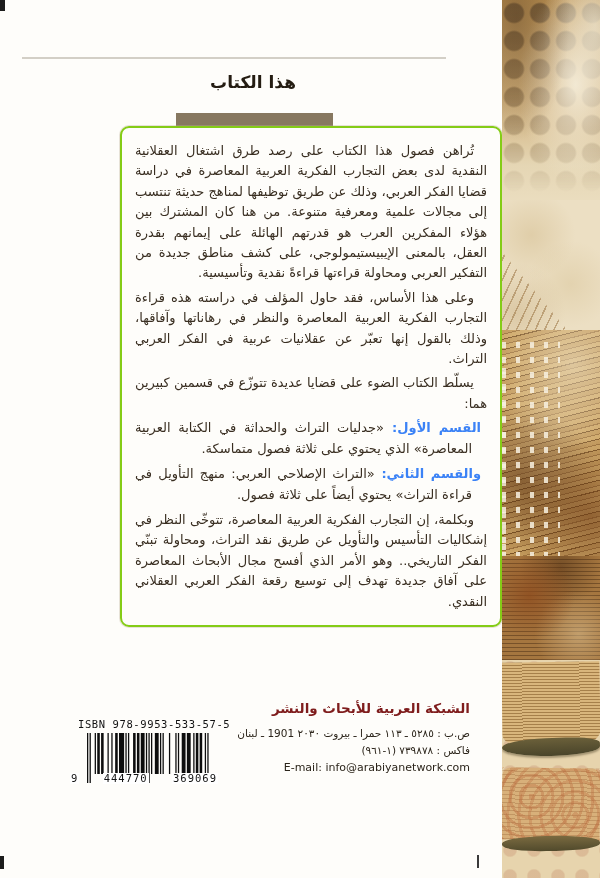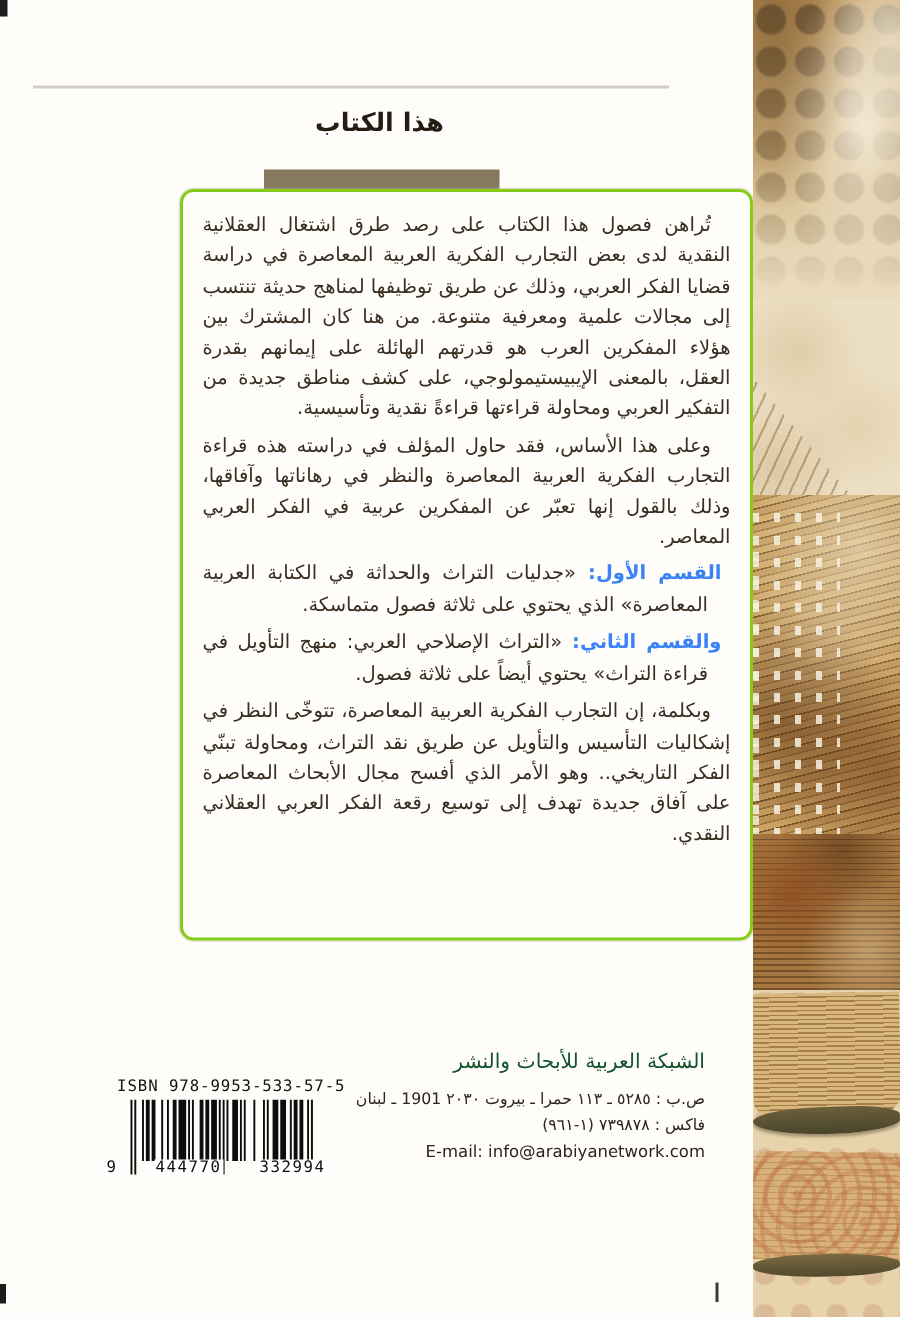--- a/index.html
+++ b/index.html
@@ -29,21 +29,21 @@
 
   
   .isbn{position:absolute;left:78px;top:718px;width:140px;text-align:center;color:#111;}
   .isbn-label{font-family:"DejaVu Sans Mono",monospace;font-size:10.5px;letter-spacing:.6px;white-space:nowrap;}
   .barcode-wrap{position:relative;margin-top:3px;height:52px;}
   .barcode-digits{position:absolute;left:-8px;top:40px;width:148px;display:flex;justify-content:space-between;font-family:"DejaVu Sans Mono",monospace;font-size:10.5px;letter-spacing:1px;}
   .barcode-digits span{background:#fff;padding:0 1px;line-height:11px;}
 
   
   .publisher{position:absolute;right:130px;top:700px;width:300px;direction:rtl;text-align:right;color:#2b241a;}
-  .publisher .name{font-size:13.5px;font-weight:normal;color:#14532d;margin-bottom:9px;}
+  .publisher .name{font-size:13.5px;font-weight:bold;color:#7f1d1d;margin-bottom:9px;}
   .publisher .line{font-size:10.5px;line-height:17px;}
   .publisher .line.latin{font-size:11px;direction:ltr;}
 
   
   .strip{position:absolute;left:502px;top:0;width:98px;height:878px;background:#e7d4ad;overflow:hidden;}
   .strip>div{position:absolute;left:0;right:0;}
   .sA{top:0;height:212px;background:linear-gradient(#bf9454 0%,#cfae79 45%,#e5d6b4 78%,#ecdfc2 100%);}
   .sA::before{content:"";position:absolute;inset:0;background-image:radial-gradient(circle at 12px 13px,rgba(114,89,56,.9) 9px,rgba(114,89,56,0) 11px);background-size:26px 28px;
     -webkit-mask-image:linear-gradient(#000 0%,rgba(0,0,0,.55) 45%,transparent 92%);mask-image:linear-gradient(#000 0%,rgba(0,0,0,.55) 45%,transparent 92%);}
   .sA::after{content:"";position:absolute;inset:0;background:
@@ -100,21 +100,22 @@
   <div class="tick t4"></div>
 
   <div class="top-rule"></div>
 
   <div class="title">هذا الكتاب</div>
   <div class="title-bar"></div>
 
   <div class="box">
     <div class="box-inner">
       <p><span>تُراهن فصول هذا الكتاب على رصد طرق اشتغال العقلانية النقدية لدى بعض التجارب الفكرية العربية المعاصرة في دراسة قضايا الفكر العربي، وذلك عن طريق توظيفها لمناهج حديثة تنتسب إلى مجالات علمية ومعرفية متنوعة. من هنا كان المشترك بين هؤلاء المفكرين العرب هو قدرتهم الهائلة على إيمانهم بقدرة العقل، بالمعنى الإيبيستيمولوجي، على كشف مناطق جديدة من التفكير العربي ومحاولة قراءتها قراءةً نقدية وتأسيسية.</span></p>
-      <p><span>وعلى هذا الأساس، فقد حاول المؤلف في دراسته هذه قراءة التجارب الفكرية العربية المعاصرة والنظر في رهاناتها وآفاقها، وذلك بالقول إنها تعبّر عن المفكرين عربية في الفكر العربي المعاصر.</span></p>
+      <p><span>وعلى هذا الأساس، فقد حاول المؤلف في دراسته هذه قراءة التجارب الفكرية العربية المعاصرة والنظر في رهاناتها وآفاقها، وذلك بالقول إنها تعبّر عن عقلانيات عربية في الفكر العربي التراث.</span></p>
+      <p><span>يسلّط الكتاب الضوء على قضايا عديدة تتوزّع في قسمين كبيرين هما:</span></p>
       <p class="section"><b>القسم الأول: </b><span>«جدليات التراث والحداثة في الكتابة العربية المعاصرة» الذي يحتوي على ثلاثة فصول متماسكة.</span></p>
       <p class="section"><b>والقسم الثاني: </b><span>«التراث الإصلاحي العربي: منهج التأويل في قراءة التراث» يحتوي أيضاً على ثلاثة فصول.</span></p>
       <p><span>وبكلمة، إن التجارب الفكرية العربية المعاصرة، تتوخّى النظر في إشكاليات التأسيس والتأويل عن طريق نقد التراث، ومحاولة تبنّي الفكر التاريخي.. وهو الأمر الذي أفسح مجال الأبحاث المعاصرة على آفاق جديدة تهدف إلى توسيع رقعة الفكر العربي العقلاني النقدي.</span></p>
     </div>
   </div>
 
   <div class="isbn">
     <div class="isbn-label">ISBN 978-9953-533-57-5</div>
     <div class="barcode-wrap">
       <svg id="barcode-svg" width="126" height="52" viewBox="0 0 126 52">
@@ -145,21 +146,21 @@
           <rect x="101.84" y="0" width="3.84" height="41" fill="#0d0d0d"></rect>
           <rect x="108.24" y="0" width="1.28" height="41" fill="#0d0d0d"></rect>
           <rect x="110.80" y="0" width="2.56" height="41" fill="#0d0d0d"></rect>
           <rect x="114.64" y="0" width="2.56" height="41" fill="#0d0d0d"></rect>
           <rect x="119.76" y="0" width="1.28" height="50" fill="#0d0d0d"></rect>
           <rect x="122.32" y="0" width="1.28" height="50" fill="#0d0d0d"></rect>
         </svg>
       <div class="barcode-digits">
         <span>9</span>
         <span>444770</span>
-        <span>332994</span>
+        <span>369069</span>
       </div>
     </div>
   </div>
 
   <div class="publisher">
     <div class="name">الشبكة العربية للأبحاث والنشر</div>
     <div class="line">ص.ب : ٥٢٨٥ ـ ١١٣ حمرا ـ بيروت ٢٠٣٠ 1901 ـ لبنان</div>
     <div class="line">فاكس : ٧٣٩٨٧٨ (١-٩٦١)</div>
     <div class="line latin">E-mail: info@arabiyanetwork.com</div>
   </div>

